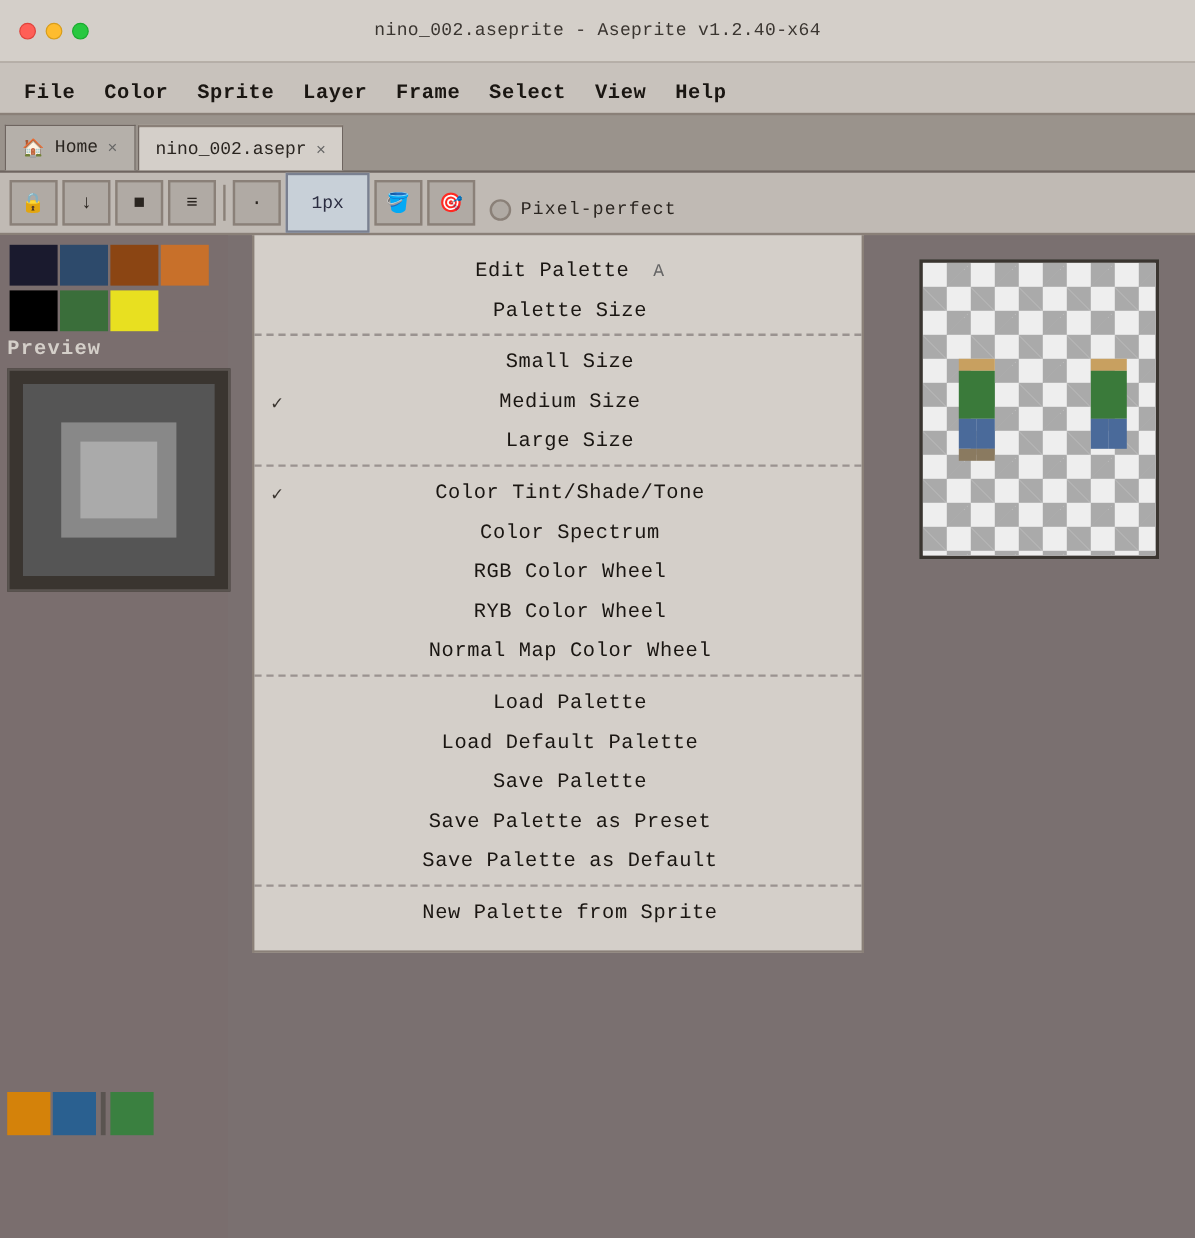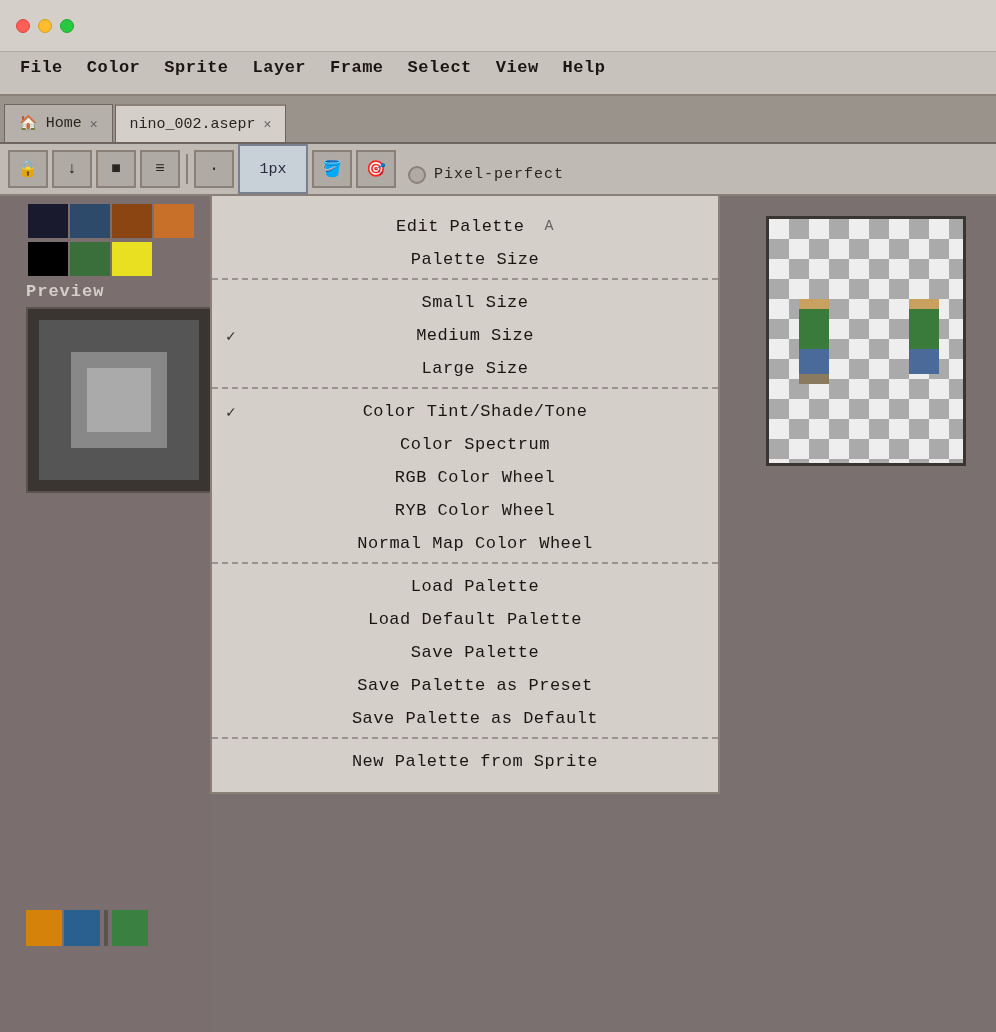--- a/index.html
+++ b/index.html
@@ -49,21 +49,21 @@
       font-weight: normal;
       letter-spacing: 0.3px;
     }
 
     
     .menu-bar {
       width: 100%;
       height: 44px;
       background: #c8c2bc;
       display: flex;
-      align-items: flex-start;
+      align-items: flex-end;
       padding: 0 10px;
       gap: 4px;
       border-bottom: 2px solid #8a8078;
     }
 
     .menu-item {
       padding: 6px 10px;
       font-size: 17px;
       color: #1a1612;
       cursor: pointer;
@@ -187,21 +187,20 @@
     }
 
     
     .left-panel {
       width: 190px;
       background: #7a6e6e;
       display: flex;
       flex-direction: column;
       position: relative;
       z-index: 1;
-      margin-left: 20px;
     }
 
     
     .color-swatches {
       height: 80px;
       background: #7a6e6e;
       padding: 8px;
       display: flex;
       flex-direction: column;
       gap: 4px;
@@ -351,20 +350,21 @@
   </style>
 </head>
 <body>
 
 <div class="title-bar">
   <div class="traffic-lights">
     <div class="traffic-light tl-close"></div>
     <div class="traffic-light tl-min"></div>
     <div class="traffic-light tl-max"></div>
   </div>
+  <span class="title-text">nino_002.aseprite - Aseprite v1.2.40-x64</span>
 </div>
 
 <div class="menu-bar">
   <span class="menu-item">File</span>
   <span class="menu-item">Color</span>
   <span class="menu-item">Sprite</span>
   <span class="menu-item">Layer</span>
   <span class="menu-item">Frame</span>
   <span class="menu-item">Select</span>
   <span class="menu-item">View</span>

